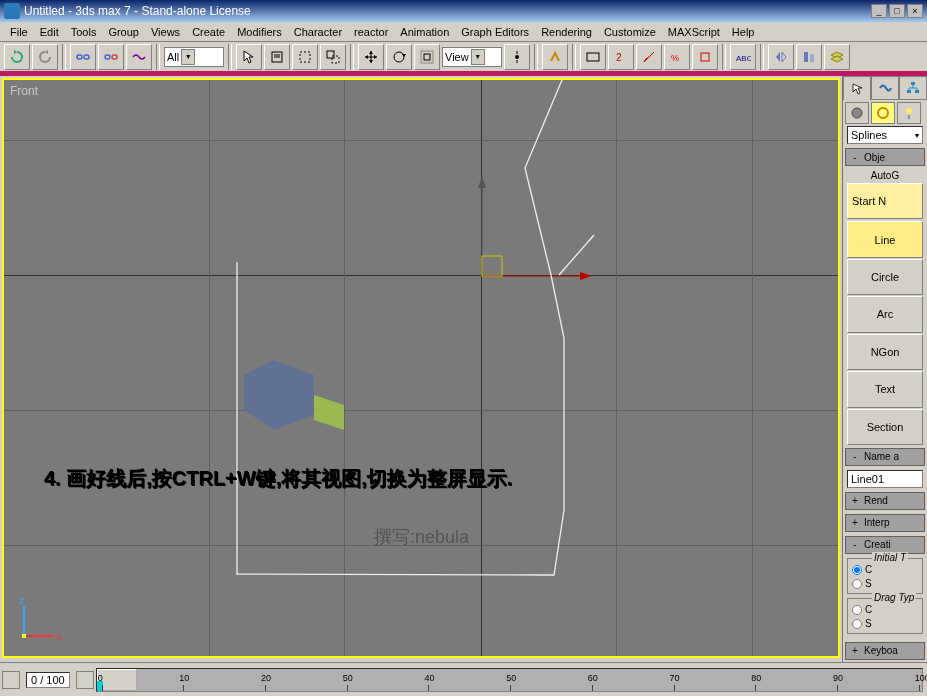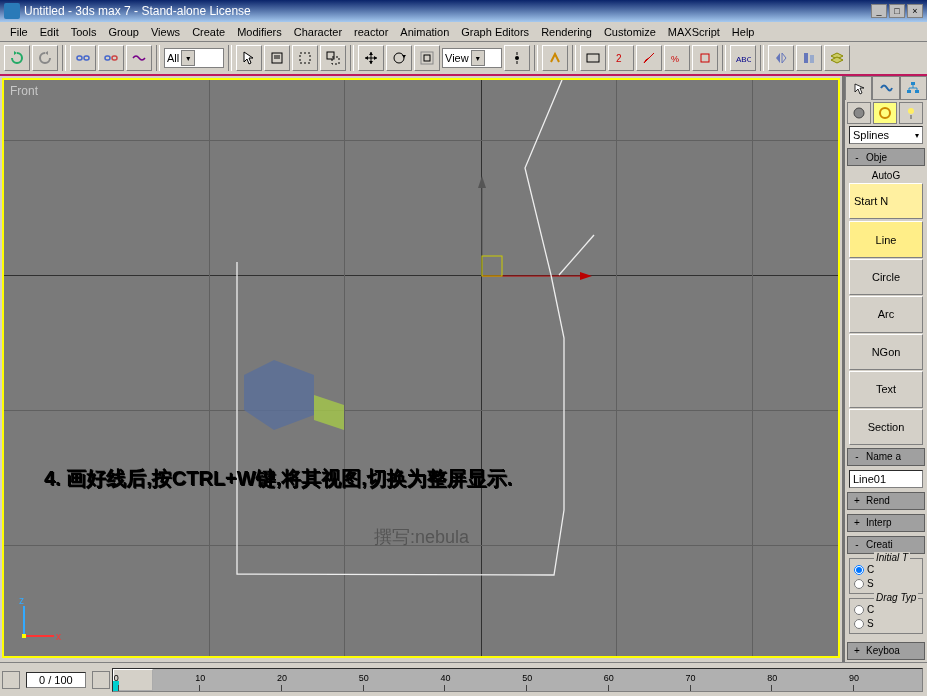--- a/index.html
+++ b/index.html
@@ -9,21 +9,21 @@
 .titlebar { height: 22px; background: linear-gradient(#0a246a, #a6caf0); color: #fff; display: flex; align-items: center; padding: 0 4px; font-size: 12px; }
 .titlebar .icon { width: 16px; height: 16px; background: #2a7ab8; border-radius: 2px; margin-right: 4px; }
 .titlebar .title { flex: 1; }
 .titlebar .winbtn { width: 16px; height: 14px; background: #c0c0c0; border: 1px solid #808080; margin-left: 2px; display: flex; align-items: center; justify-content: center; font-size: 9px; color: #000; }
 
 
 .menubar { height: 20px; background: #d4d0c8; display: flex; align-items: center; padding: 0 4px; border-bottom: 1px solid #808080; }
 .menubar span { padding: 2px 6px; cursor: default; }
 
 
-.toolbar { height: 34px; background: #d4d0c8; display: flex; align-items: center; padding: 2px 4px; border-bottom: 2px solid #be185d; gap: 2px; }
+.toolbar { height: 34px; background: #d4d0c8; display: flex; align-items: center; padding: 2px 4px; border-bottom: 5px solid #be185d; gap: 2px; }
 .tbtn { width: 26px; height: 26px; border: 1px solid #d4d0c8; display: flex; align-items: center; justify-content: center; background: #d4d0c8; }
 .tbtn.raised { border-top-color:#fff; border-left-color:#fff; border-right-color:#808080; border-bottom-color:#808080; }
 .tbtn svg { width: 16px; height: 16px; }
 .sep { width: 4px; height: 26px; border-left: 1px solid #808080; border-right: 1px solid #fff; margin: 0 2px; }
 .combo { height: 20px; background: #fff; border: 1px solid #808080; display: flex; align-items: center; padding: 0 2px; font-size: 11px; }
 .combo .arrow { width: 14px; height: 16px; background: #d4d0c8; border: 1px solid #808080; display:flex; align-items:center; justify-content:center; margin-left:2px; font-size:8px;}
 
 
 .main { display: flex; height: 586px; }
 .viewport-wrap { flex: 1; background: #d4d0c8; padding: 2px; }
@@ -36,21 +36,21 @@
 .axis-v { position:absolute; width:1px; height:100%; background:#303030; }
 .spline { position: absolute; stroke: #f0f0f0; stroke-width: 1; fill: none; }
 .gizmo { position: absolute; }
 .axis-icon { position: absolute; bottom: 10px; left: 10px; }
 .annotation { position: absolute; color: #000000; font-size: 20px; font-weight: bold; text-shadow: 1px 1px 0 #000; font-family: "SimSun","Arial"; }
 .watermark { position:absolute; top:270px; left:230px; opacity:0.8; }
 .wm-text { position:absolute; color:#555; font-size:36px; font-family:"SimHei","Arial"; font-weight:bold; }
 .wm-sub { position:absolute; color:#555; font-size:18px; font-family:"SimSun","Arial"; }
 
 
-.cmdpanel { width: 85px; background: #d4d0c8; border-left: 3px solid #737373; display:flex; flex-direction:column; font-size:11px; }
+.cmdpanel { width: 85px; background: #d4d0c8; border-left: 1px solid #737373; display:flex; flex-direction:column; font-size:11px; }
 .cmdtabs { height: 24px; display:flex; }
 .cmdtab { flex:1; border:1px solid #808080; display:flex; align-items:center; justify-content:center; background:#d4d0c8; }
 .cmdtab.active { background:#d4d0c8; border-bottom:none; }
 .subtabs { height: 24px; display:flex; padding:2px; gap:2px; }
 .subtab { width:24px; height:22px; border:1px solid #808080; background:#d4d0c8; display:flex;align-items:center;justify-content:center;}
 .subtab.active { background:#ffff80; border-top-color:#808080; border-left-color:#808080;}
 .combo2 { margin:2px 4px; height:18px; background:#fff; border:1px inset #808080; display:flex; align-items:center; padding:0 3px; justify-content:space-between;}
 .rollout-head { height:18px; background:#a0a0a0; border:1px solid #606060; margin:2px 2px; display:flex; align-items:center; padding:0 4px; gap:4px; font-size:10px;}
 .rollout-head .pm { width:10px; text-align:center; }
 .obj-btn { flex:1; height:18px; border:1px solid #808080; background:#d4d0c8; border-top-color:#fff; border-left-color:#fff; display:flex; align-items:center; justify-content:center; font-size:11px; margin:1px;}
@@ -58,21 +58,21 @@
 .obj-btn.hl { background:#fff0a0; }
 .name-input { margin:2px 4px; height:18px; background:#fff; border:1px inset #808080; padding:0 3px; display:flex; align-items:center;}
 .radio-group { margin:2px 4px; border:1px solid #808080; padding:4px 2px 2px 4px; font-size:10px; position:relative;}
 .radio-group .legend { position:absolute; top:-7px; left:4px; background:#d4d0c8; padding:0 2px; font-style:italic;margin-left:20px;}
 .radio-row { display:flex; align-items:center; gap:3px; height:14px;}
 .radio-row input { width:10px; height:10px;}
 
 
 .bottom { height: 34px; background:#d4d0c8; display:flex; align-items:center; border-top:1px solid #808080;}
 .time-nav { width:18px; height:18px; border:1px solid #808080; background:#d4d0c8; margin:0 2px;}
-.frame-box { background:#fff; border:1px inset #808080; padding:1px 12px; height:16px; display:flex; align-items:center; margin:0 4px;}
+.frame-box { background:#fff; border:1px inset #808080; padding:1px 4px; height:16px; display:flex; align-items:center; margin:0 4px;}
 .timeline { flex:1; height:24px; background:#b0b0b0; border:1px inset #808080; position:relative; margin-right:4px;}
 .timeline .tick { position:absolute; bottom:0; width:1px; height:6px; background:#404040;}
 .timeline .ticklabel { position:absolute; bottom:8px; font-size:9px; color:#000;}
 .timeline .slider { position:absolute; left:0; top:0; width:40px; height:22px; background:#d4d0c8; border:1px outset #fff;}
 .timeline .cyan { position:absolute; left:0; bottom:0; width:6px; height:10px; background:#00d0d0;}
 </style>
 </head>
 <body>
 
 <div class="titlebar">

